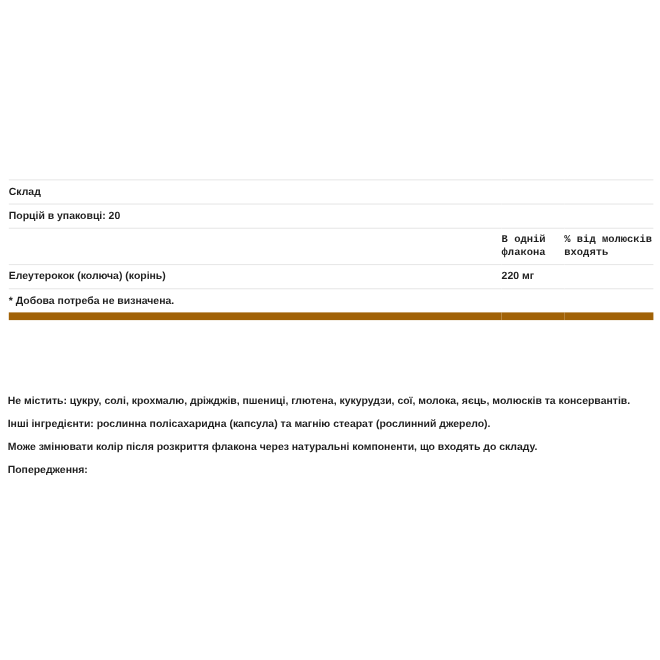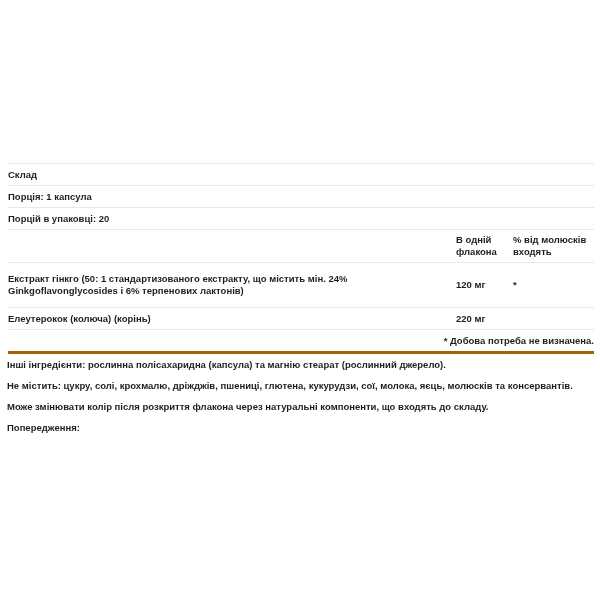--- a/index.html
+++ b/index.html
@@ -27,25 +27,25 @@
   .facts td {
     border-top: 1px solid #e8e8e8;
     padding: 0;
     vertical-align: middle;
     line-height: 12px;
   }
   .row-simple td { height: 21px; }
   .col-name { width: 448px; }
   .col-amount { width: 57px; }
   .col-dv { width: auto; }
-  .hdr td { height: 32px; vertical-align: middle; }
+  .hdr td { height: 32px; vertical-align: middle; font-family: Liberation Mono, monospace; }
   .hdr .col-amount, .hdr .col-dv { line-height: 12px; }
   .ing1 td { height: 44px; }
   .ing2 td { height: 21px; margin-left: 46px; }
-  .foot td { height: 21px; border-bottom: 3px solid #a16207; text-align: right; }
+  .foot td { height: 21px; border-bottom: 7px solid #a16207; }
   .name-cell { padding-left: 0; }
 
   .notes {
     position: absolute;
     left: 7px;
     top: 358px;
     width: 586px;
   }
   .notes p {
     margin: 0;
@@ -58,53 +58,42 @@
 </style>
 </head>
 <body>
 
 <table class="facts">
   <tbody>
       <tr class="row-simple">
     <td colspan="3">Склад</td>
   </tr>
   <tr class="row-simple">
-    <td colspan="3">Порція: 1 капсула</td>
-  </tr>
-  <tr class="row-simple">
     <td colspan="3">Порцій в упаковці: 20</td>
   </tr>
   <tr class="hdr">
     <td class="col-name"></td>
     <td class="col-amount">
       <div>В одній</div>
       <div>флакона</div>
     </td>
     <td class="col-dv">
       <div>% від молюсків</div>
       <div>входять</div>
     </td>
   </tr>
-  <tr class="ing1">
-    <td class="col-name name-cell">
-      <div>Екстракт гінкго (50: 1 стандартизованого екстракту, що містить мін. 24%</div>
-      <div>Ginkgoflavonglycosides і 6% терпенових лактонів)</div>
-    </td>
-    <td class="col-amount">120 мг</td>
-    <td class="col-dv">*</td>
-  </tr>
   <tr class="ing2">
     <td class="col-name name-cell">Елеутерокок (колюча) (корінь)</td>
     <td class="col-amount">220 мг</td>
     <td class="col-dv"></td>
   </tr>
   <tr class="foot">
     <td colspan="3">* Добова потреба не визначена.</td>
   </tr>
 </tbody>
   </table>
 
 <div class="notes">
+  <p>Не містить: цукру, солі, крохмалю, дріжджів, пшениці, глютена, кукурудзи, сої, молока, яєць, молюсків та консервантів.</p>
   <p>Інші інгредієнти: рослинна полісахаридна (капсула) та магнію стеарат (рослинний джерело).</p>
-  <p>Не містить: цукру, солі, крохмалю, дріжджів, пшениці, глютена, кукурудзи, сої, молока, яєць, молюсків та консервантів.</p>
   <p>Може змінювати колір після розкриття флакона через натуральні компоненти, що входять до складу.</p>
   <p>Попередження:</p>
 </div>
 
 </body></html>

